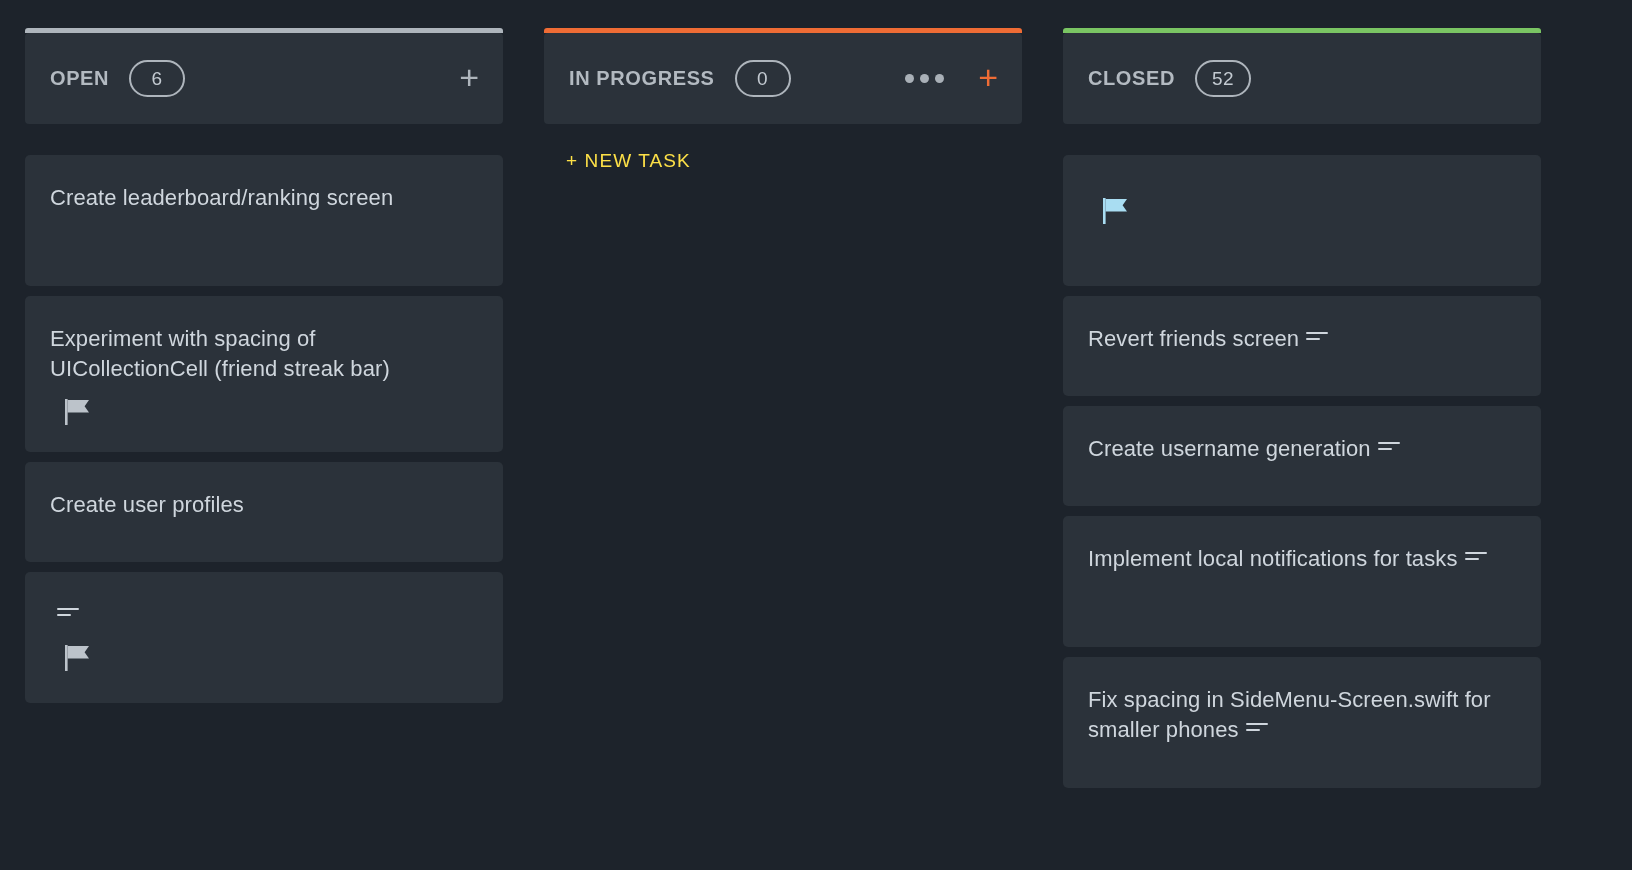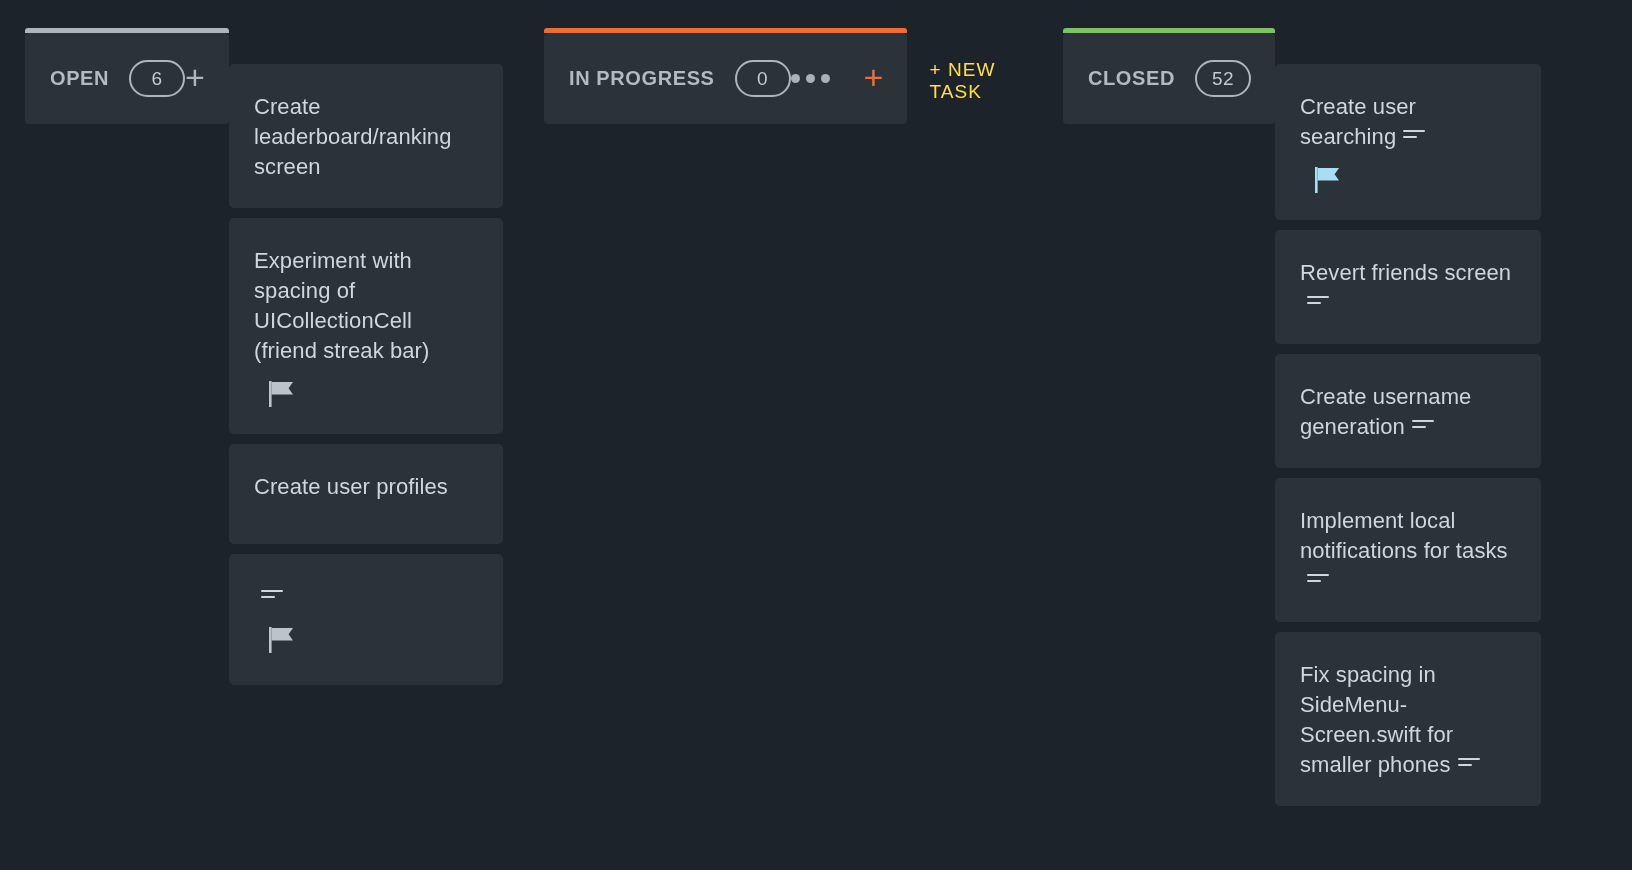--- a/index.html
+++ b/index.html
@@ -21,21 +21,21 @@
     display: flex;
     gap: 41px;
     padding: 33px 0 0 25px;
     overflow: hidden;
   }
 
   .column {
     width: 478px;
     flex: 0 0 478px;
     display: flex;
-    flex-direction: row;
+    flex-direction: column;
   }
 
   
   .col-header {
     position: relative;
     height: 91px;
     background: #2b323a;
     border-radius: 4px;
     display: flex;
     align-items: center;
@@ -224,21 +224,20 @@
     </div>
     <div class="column">
       <div class="col-header">
         <div class="accent-bar" style="background: rgb(122, 197, 99);"></div>
         <div class="col-title">CLOSED</div>
         <div class="count-pill">52</div>
         <div class="header-spacer"></div>
       </div>
       <div class="card-list">
         <div class="card h-lg">
-          <div class="card-title"><span>Create user searching</span><span class="desc-icon"><span></span><span></span></span></div>
           <div class="flag-row">
             <svg class="flag" viewBox="0 0 26 28">
               <rect x="0" y="1" width="2.6" height="26" fill="#a9ddf2"></rect>
               <path d="M2.6 2 H24 L19.6 8.2 L24 14.4 H2.6 Z" fill="#a9ddf2"></path>
             </svg>
           </div>
         </div>
         <div class="card h-md">
           <div class="card-title"><span>Revert friends screen</span><span class="desc-icon"><span></span><span></span></span></div>
         </div>

